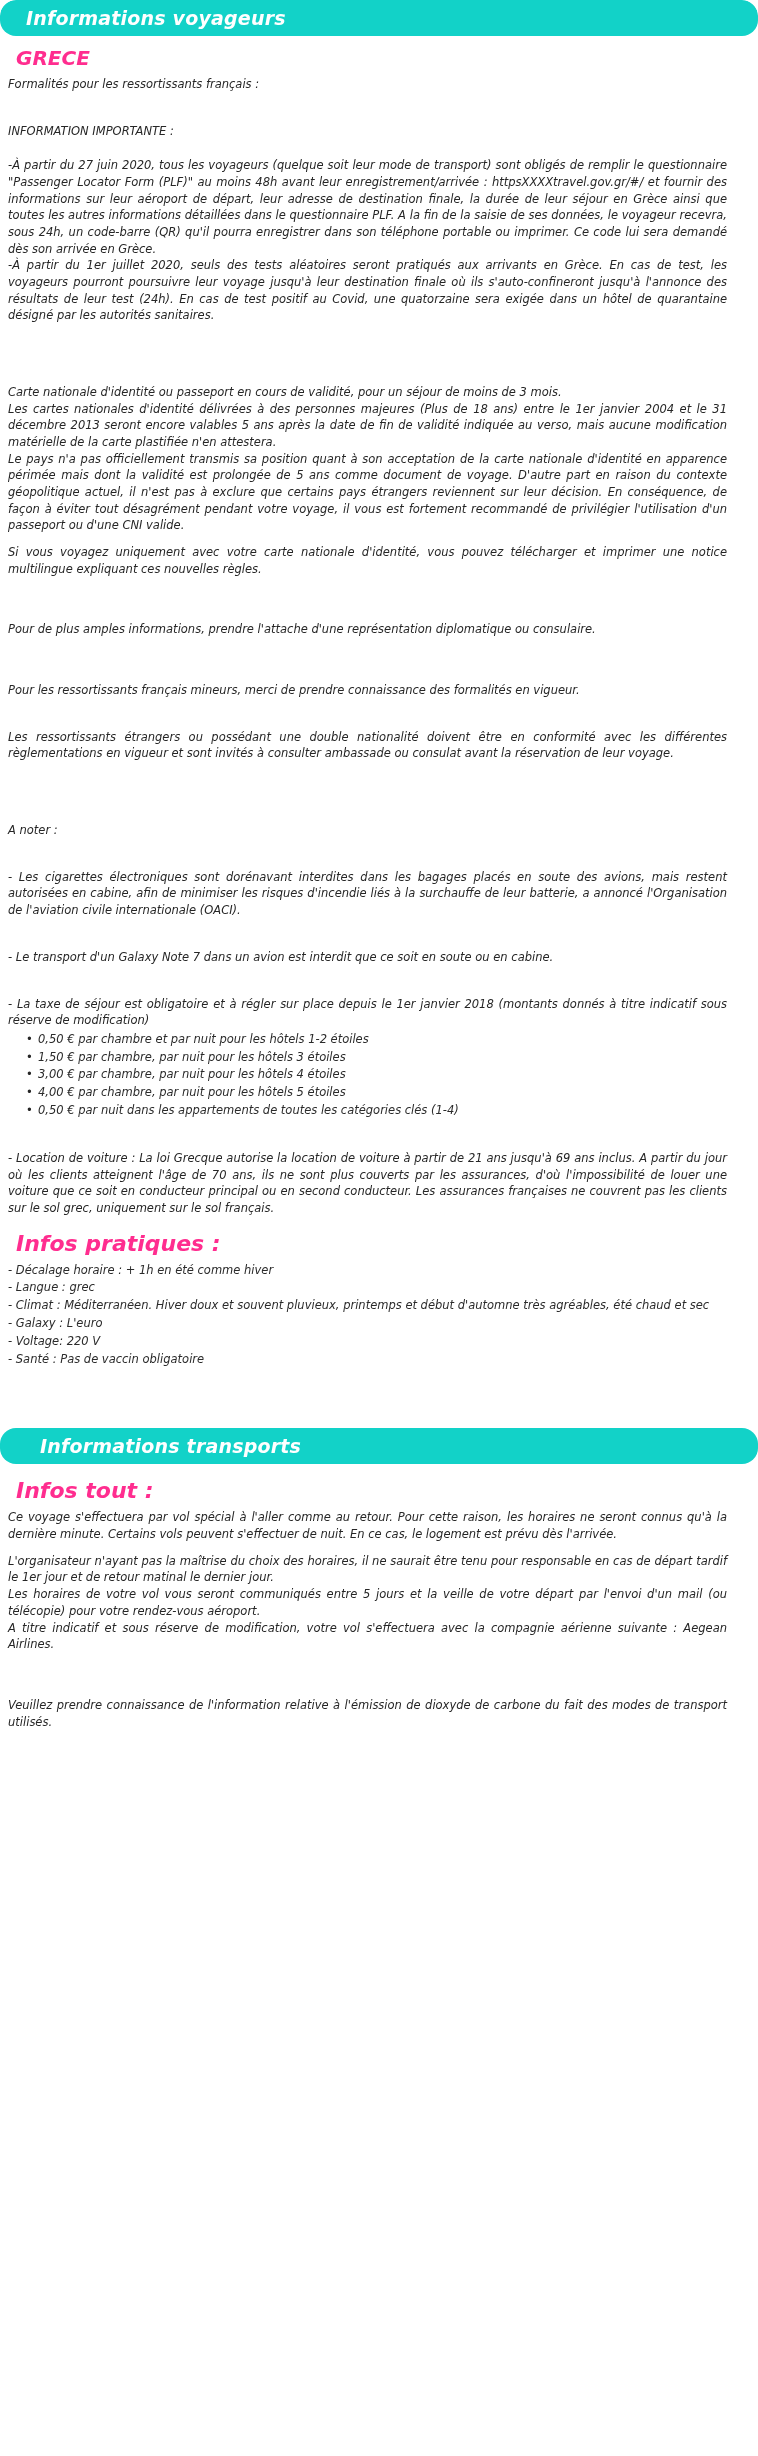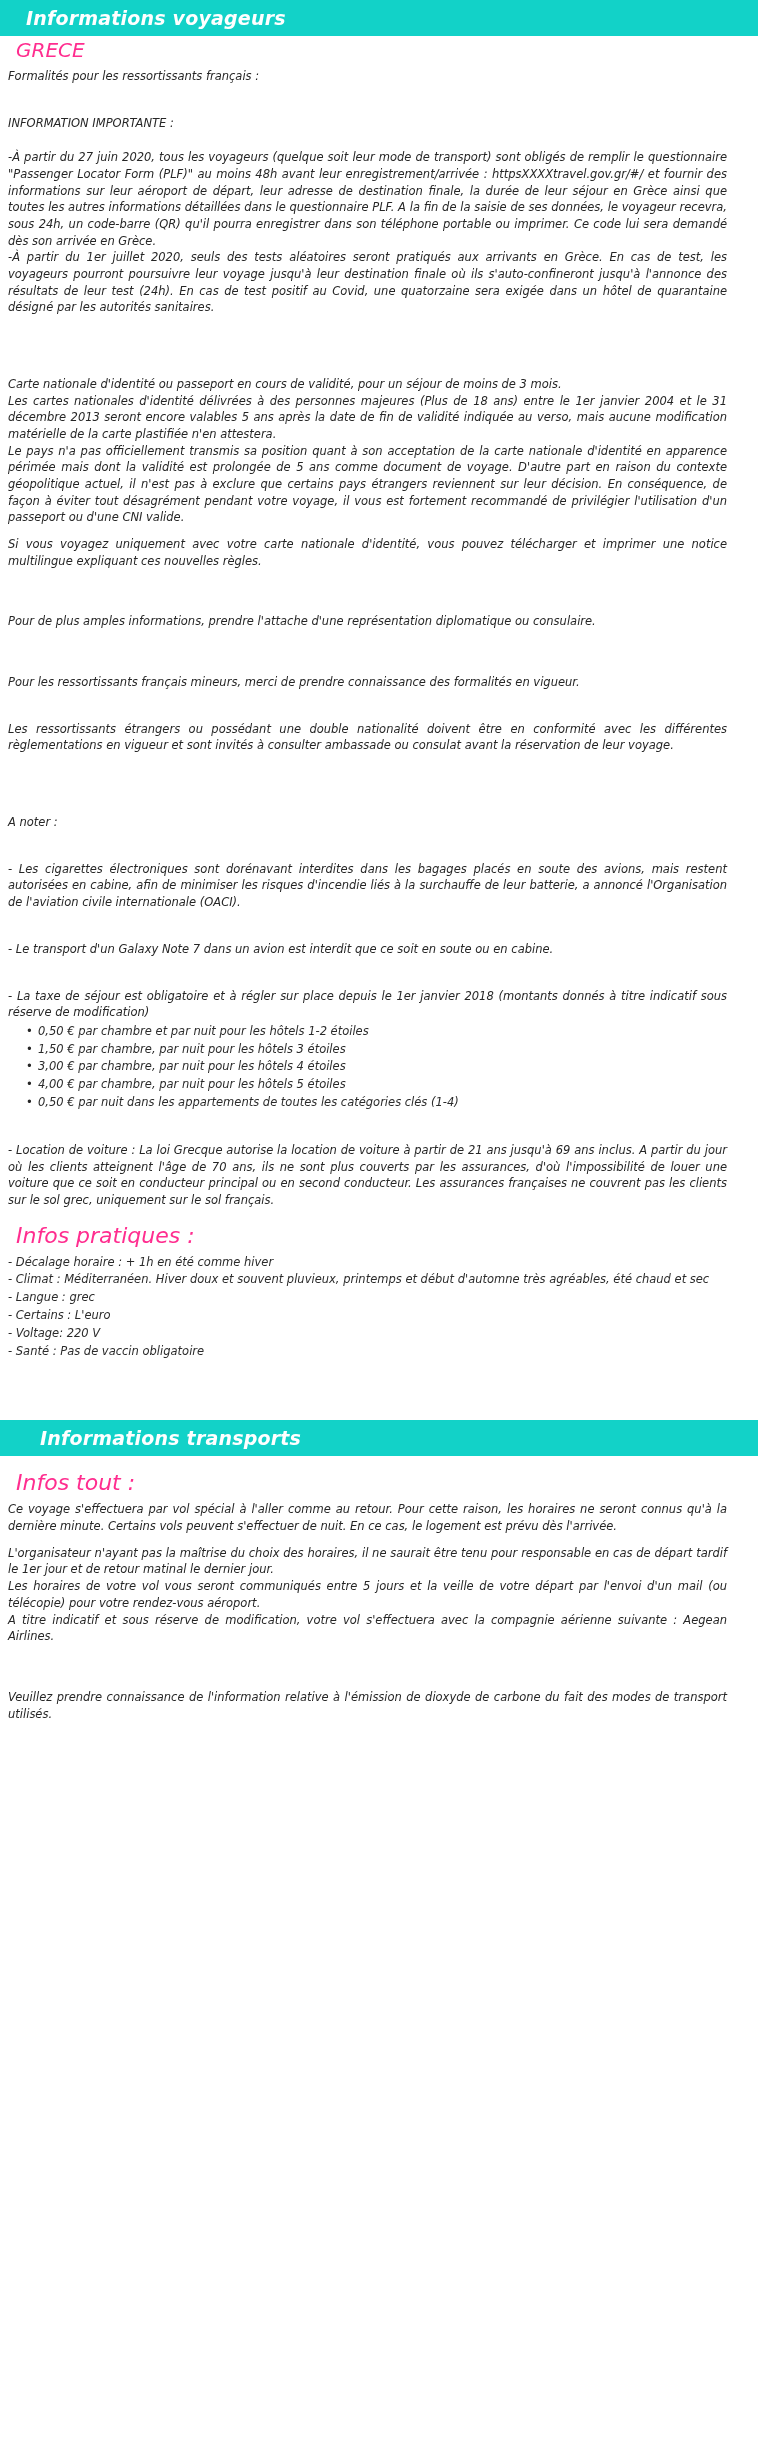--- a/index.html
+++ b/index.html
@@ -1,15 +1,15 @@
 <!DOCTYPE html>
 <html><head>
 <meta charset="utf-8">
 <style>
-  * { box-sizing: border-box; }
+  * { box-sizing: border-box; border-radius: 16px; }
   html, body {
     margin: 0;
     padding: 0;
     background: #ffffff;
   }
   body {
     width: 758px;
     font-family: "DejaVu Sans", sans-serif;
     color: #2b2b2b;
   }
@@ -29,23 +29,23 @@
     padding: 7px 10px 7px 26px;
     letter-spacing: 0.2px;
   }
   .banner.second {
     padding-left: 40px;
   }
   
   .h-pink {
     color: #ff2d8f;
     font-style: italic;
-    font-weight: normal;
+    font-weight: bold;
     font-size: 20px;
-    margin: 2px 0 6px 8px;
+    margin: 10px 0 6px 8px;
   }
   .h-pink.small {
     font-size: 22px;
     margin-top: 14px;
   }
   .content {
     padding: 0 14px 0 8px;
   }
   p.txt, div.txt {
     font-style: italic;
@@ -154,23 +154,23 @@
     </ul>
 
     <div class="gap-m"></div>
 
     <p class="txt">- Location de voiture :  La loi Grecque autorise la location de voiture à partir de 21 ans jusqu'à 69 ans inclus. A partir du jour où les clients atteignent l'âge de 70 ans, ils ne sont plus couverts par les assurances, d'où l'impossibilité de louer une voiture que ce soit en conducteur principal ou en second conducteur. Les assurances françaises ne couvrent pas les clients sur le sol grec, uniquement sur le sol français.</p>
 
     <div class="h-pink small">Infos pratiques :</div>
 
     <div class="lines">
       <div>- Décalage horaire : + 1h en été comme hiver</div>
+      <div>- Langue : grec</div>
       <div>- Climat : Méditerranéen. Hiver doux et souvent pluvieux, printemps et début d'automne très agréables, été chaud et sec</div>
-      <div>- Langue : grec</div>
-      <div>- Certains : L'euro</div>
+      <div>- Galaxy : L'euro</div>
       <div>- Voltage: 220 V</div>
       <div>- Santé : Pas de vaccin obligatoire</div>
     </div>
 
   </div>
 
   <div class="gap-xl"></div>
 
   <div class="banner second">Informations transports</div>
 

